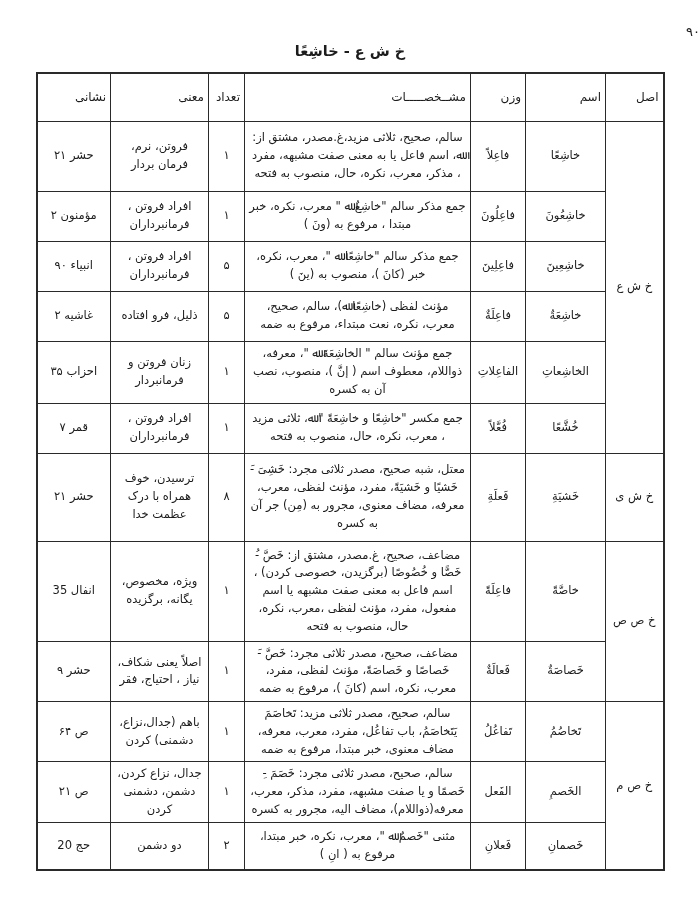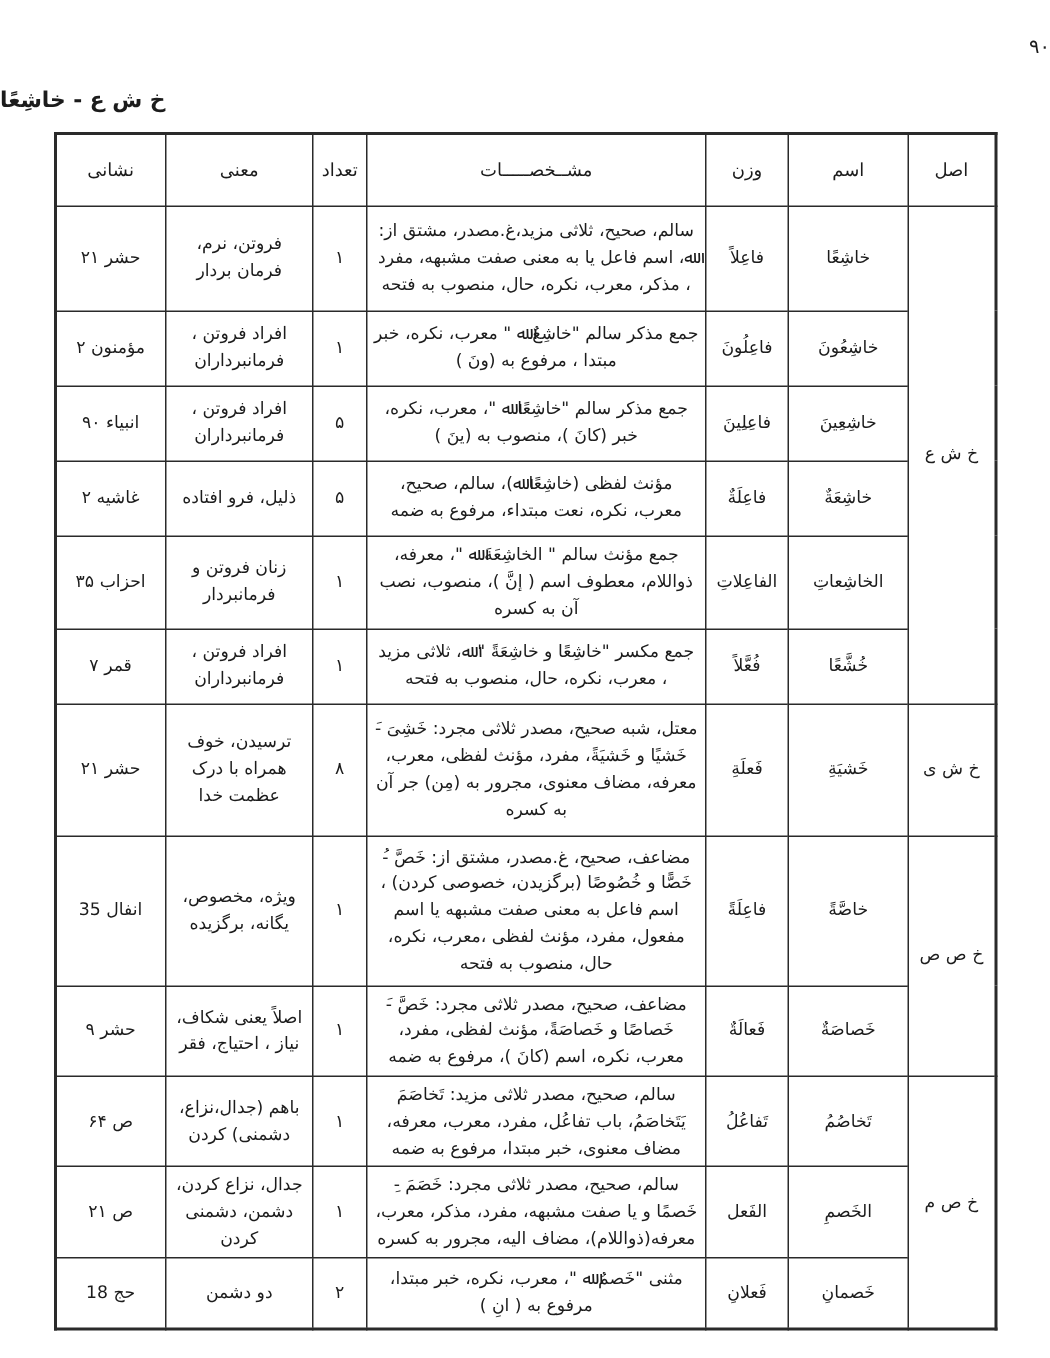--- a/index.html
+++ b/index.html
@@ -12,24 +12,24 @@
   body {
     height: 905px;
     padding-top: 24px;
     direction: rtl;
   }
   .page-number {
     font-size: 13px;
     letter-spacing: 1px;
   }
   .page-title {
-    text-align: left;
+    text-align: center;
     font-size: 14.5px;
     font-weight: bold;
-    margin-top: 20px;
+    margin-top: 4px;
   }
   table.morph {
     width: 627px;
     margin: 13px auto 0 auto;
     border-collapse: collapse;
     table-layout: fixed;
     border: 2px solid #2a2a2a;
   }
   table.morph th, table.morph td {
     border: 1px solid #2a2a2a;
@@ -38,20 +38,21 @@
     padding: 3px 4px;
     font-size: 11.5px;
     line-height: 1.55;
     overflow: hidden;
   }
   table.morph th {
     font-size: 12px;
     font-weight: normal;
     height: 30px;
     padding: 14px 4px;
+    text-align: right;
   }
   td.cell-root {
     vertical-align: top;
     padding-top: 12px;
     font-size: 12.5px;
     white-space: nowrap;
     margin-left: 12px;
   }
   td.cell-esm { font-size: 13px; }
   td.cell-vazn { font-size: 12px; }
@@ -179,16 +180,16 @@
       <td class="cell-tedad">۱</td>
       <td class="cell-mani">جدال، نزاع کردن، دشمن، دشمنی کردن</td>
       <td class="cell-neshani">ص ۲۱</td>
     </tr>
     <tr style="height:48px">
       <td class="cell-esm">خَصمانِ</td>
       <td class="cell-vazn">فَعلانِ</td>
       <td class="cell-mosh">مثنی "خَصمٌ ﷲ "، معرب، نکره، خبر مبتدا، مرفوع به ( انِ )</td>
       <td class="cell-tedad">۲</td>
       <td class="cell-mani">دو دشمن</td>
-      <td class="cell-neshani">حج 18</td>
+      <td class="cell-neshani">حج 20</td>
     </tr>
   </tbody>
 </table>
 
 </body></html>

